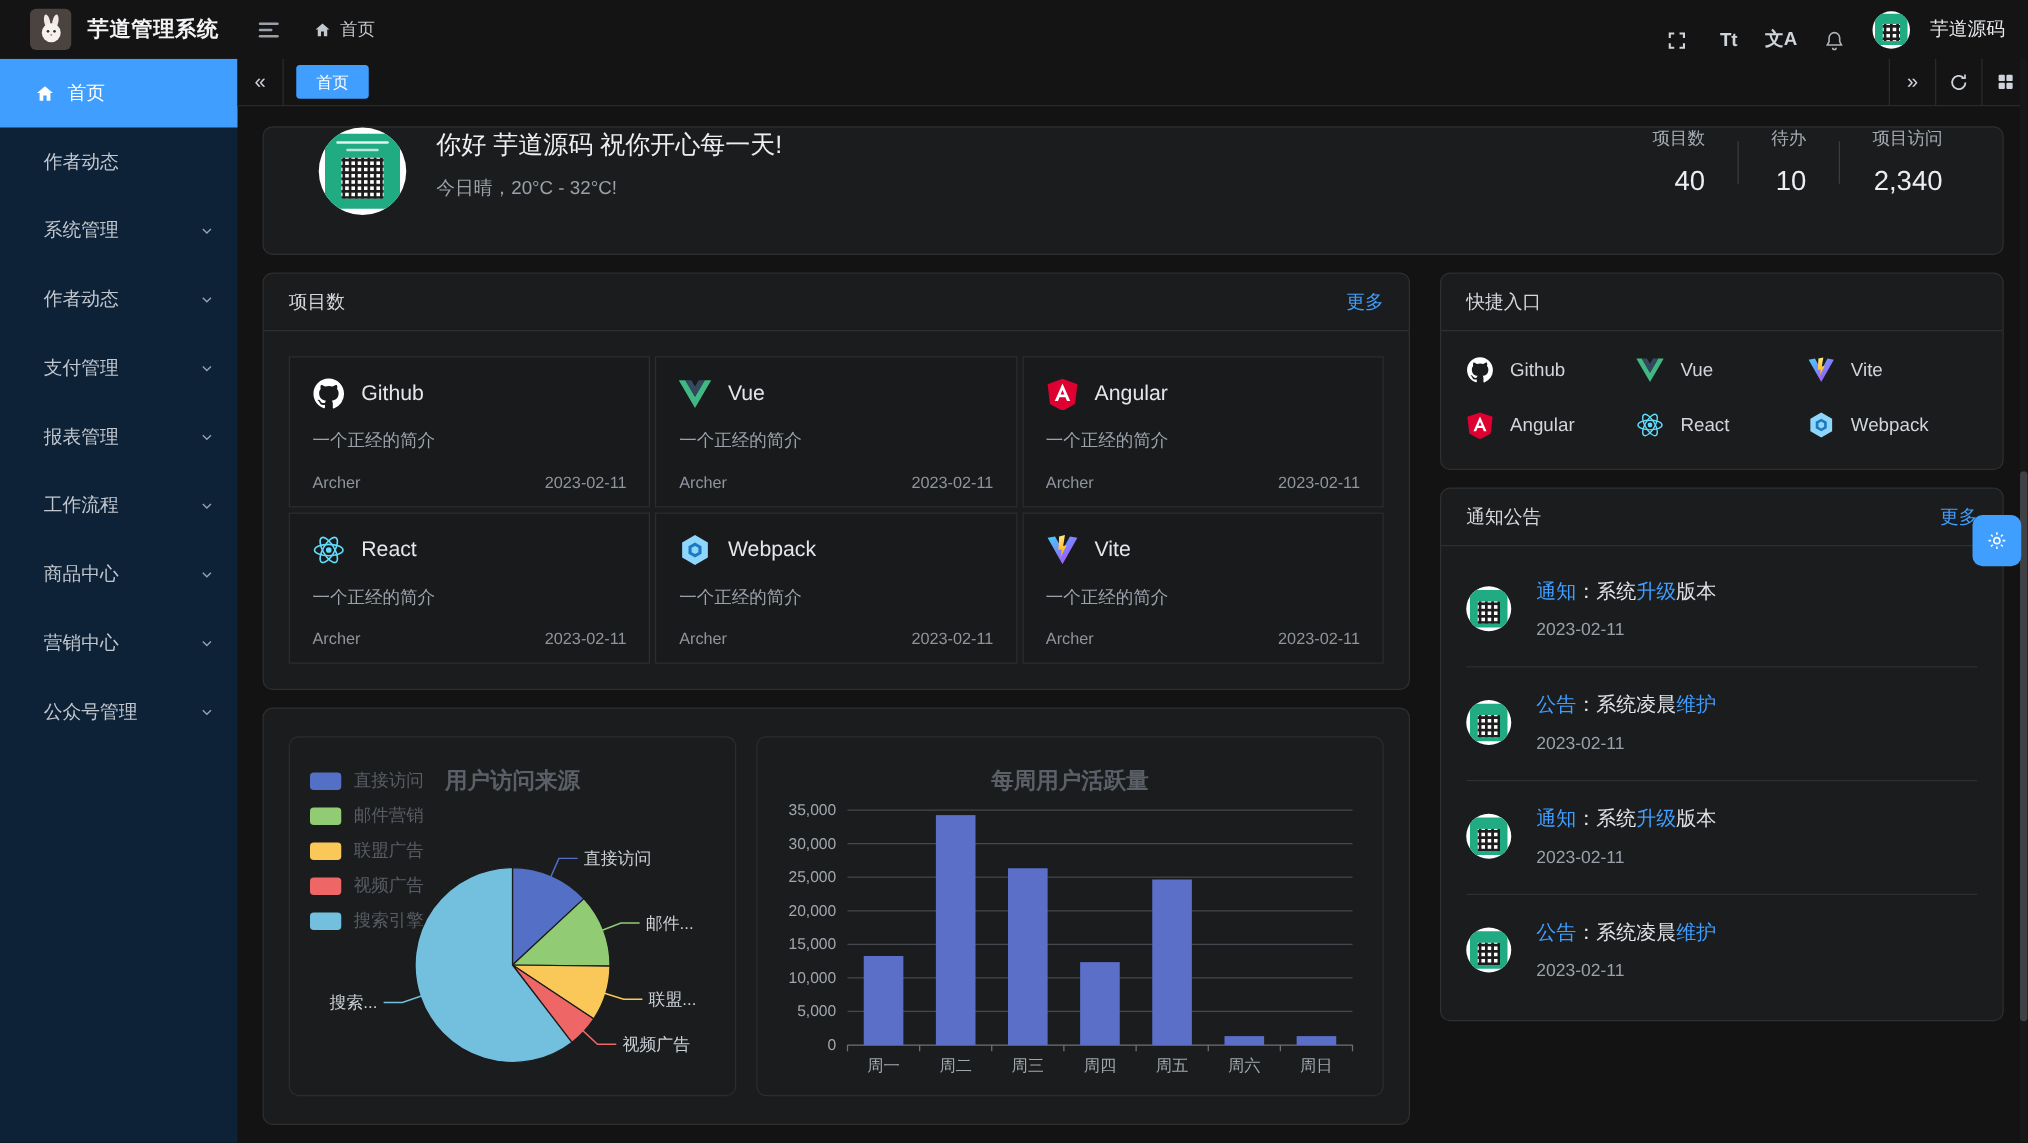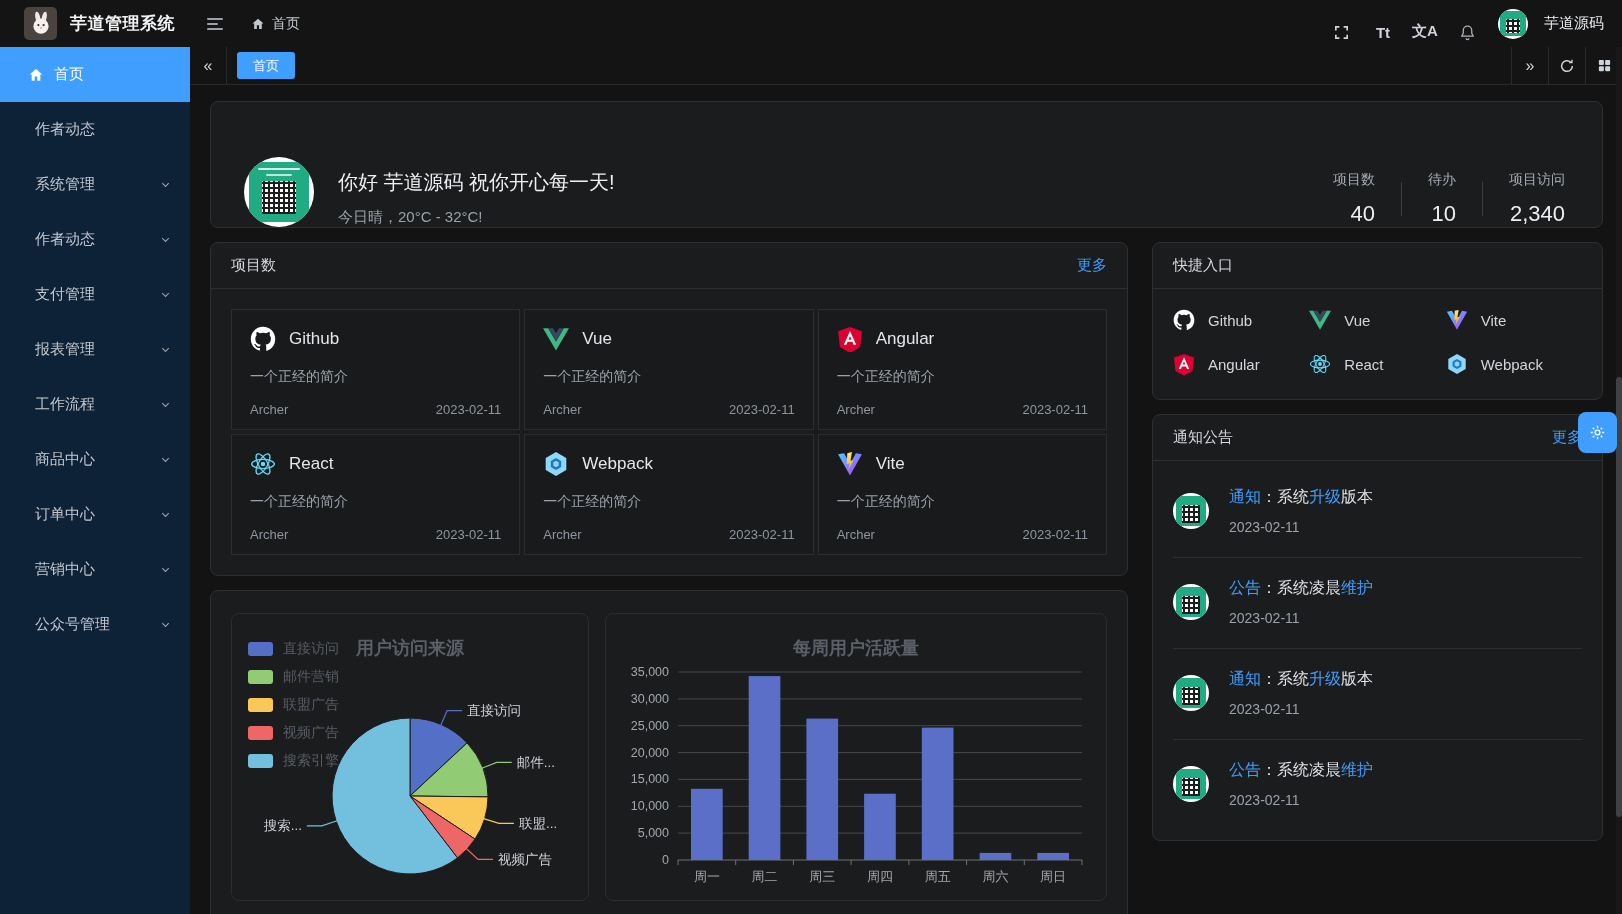--- a/index.html
+++ b/index.html
@@ -57,21 +57,21 @@
   .tab-side.r { border-left:1px solid #2a2a2a; }
   .tabs-area { flex:1; display:flex; align-items:center; padding-left:10px; gap:6px; }
   .tab { height:27px; padding:0 16px; border-radius:3px; display:flex; align-items:center;
     font-size:13px; cursor:pointer; }
   .tab.active { background:#409eff; color:#fff; }
 
   
   .main { position:absolute; left:190px; top:85px; width:1432px; height:829px; padding:16px 19px 0 20px; }
   .card { background:#1b1c1d; border:1px solid #2e2f31; border-radius:8px; }
 
-  .banner { height:127px; display:flex; align-items:flex-end; padding:0 33px; margin-bottom:14px; }
+  .banner { height:103px; display:flex; align-items:flex-start; padding:0 44px; margin-bottom:14px; }
   .qr-lg { width:70px; height:70px; }
   .banner-text { margin-left:24px; }
   .greeting { font-size:20px; color:#eceef2; font-weight:500; }
   .weather { font-size:15px; color:#9ba1aa; margin-top:12px; }
   .banner-stats { margin-left:auto; display:flex; align-items:center; }
   .stat { text-align:right; padding:0 26px; }
   .stat:last-child { padding-right:4px; }
   .stat-label { font-size:14px; color:#a5abb5; }
   .stat-value { font-size:22px; color:#eceef2; margin-top:12px; }
   .stat-divider { width:1px; height:34px; background:#3a3c3f; }
@@ -244,29 +244,20 @@
     <span class="menu-label">工作流程</span>
     <span class="menu-chevron">
         <svg width="13" height="13" viewBox="0 0 24 24">
           <polyline points="6,9.5 12,15.5 18,9.5" fill="none" stroke="currentColor" stroke-width="2"></polyline>
         </svg>
       </span>
   </div>
   <div class="menu-item  no-icon">
 
     <span class="menu-label">商品中心</span>
-    <span class="menu-chevron">
-        <svg width="13" height="13" viewBox="0 0 24 24">
-          <polyline points="6,9.5 12,15.5 18,9.5" fill="none" stroke="currentColor" stroke-width="2"></polyline>
-        </svg>
-      </span>
-  </div>
-  <div class="menu-item  no-icon">
-
-    <span class="menu-label">订单中心</span>
     <span class="menu-chevron">
         <svg width="13" height="13" viewBox="0 0 24 24">
           <polyline points="6,9.5 12,15.5 18,9.5" fill="none" stroke="currentColor" stroke-width="2"></polyline>
         </svg>
       </span>
   </div>
   <div class="menu-item  no-icon">
 
     <span class="menu-label">营销中心</span>
     <span class="menu-chevron">

